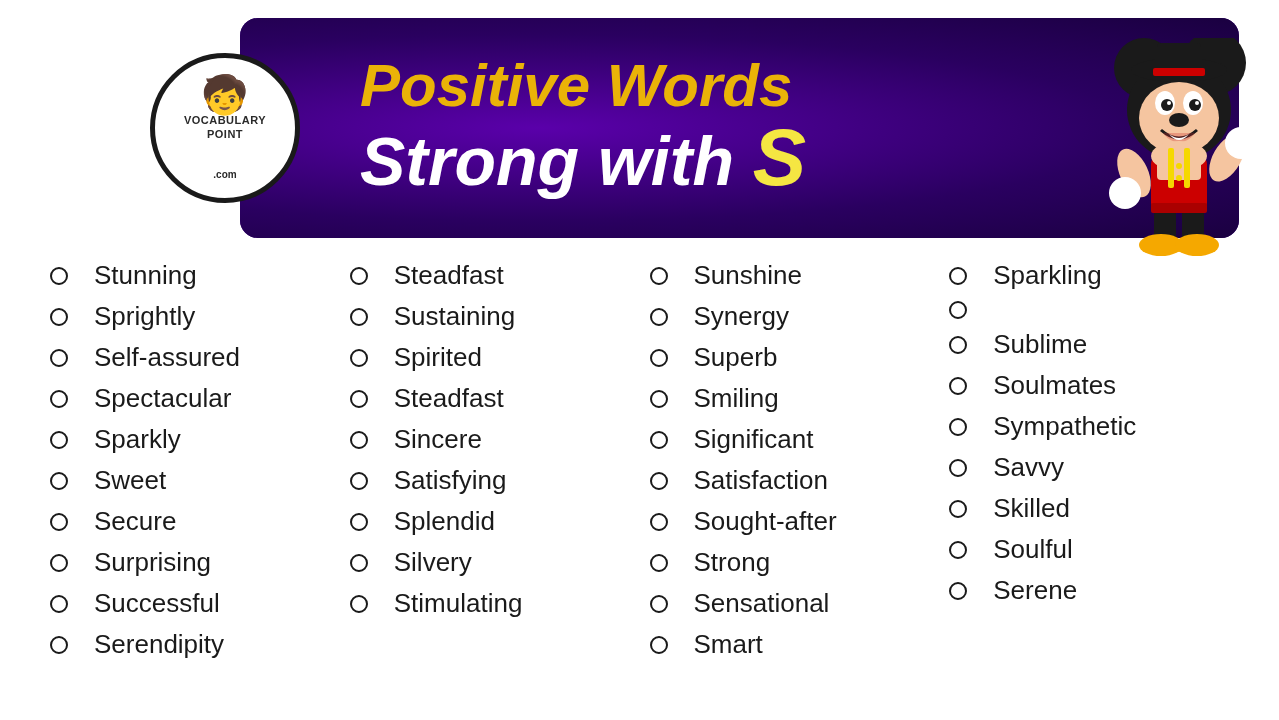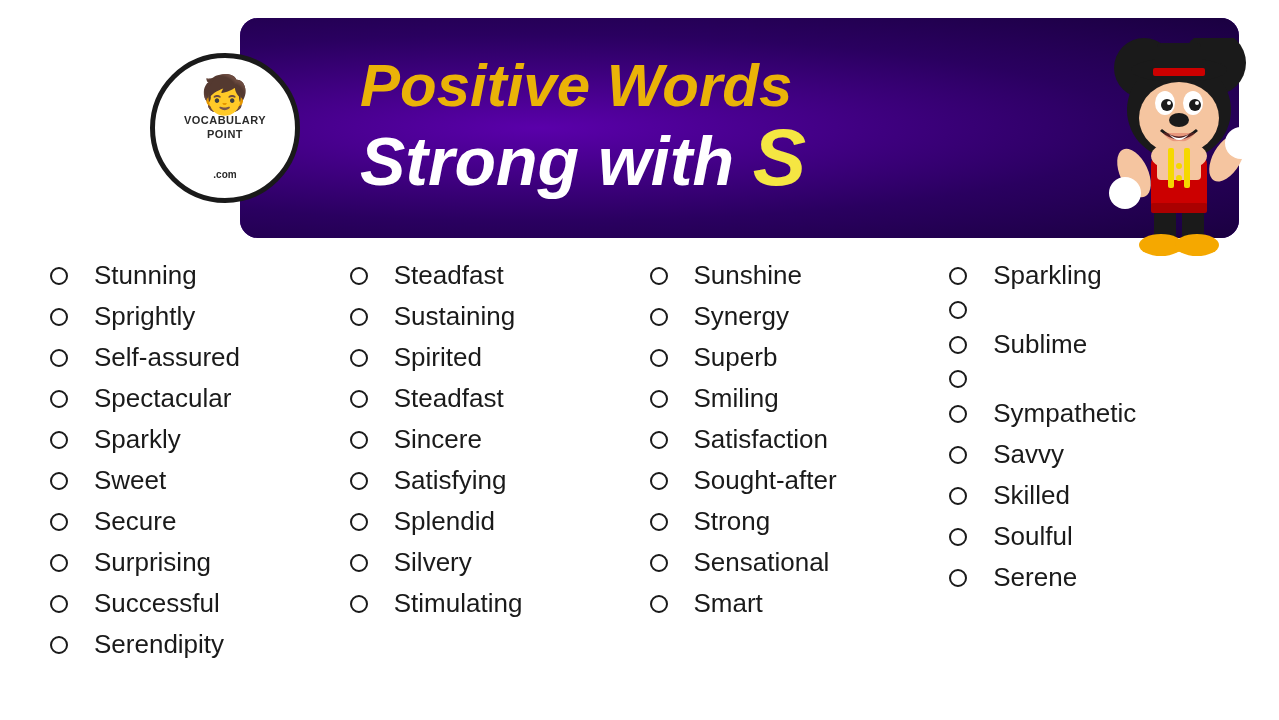--- a/index.html
+++ b/index.html
@@ -343,20 +343,24 @@
       <div class="word-item">
         <div class="word-bullet"></div>
         <span>Superb</span>
       </div>
       <div class="word-item">
         <div class="word-bullet"></div>
         <span>Smiling</span>
       </div>
       <div class="word-item">
         <div class="word-bullet"></div>
+        <span>Significant</span>
+      </div>
+      <div class="word-item">
+        <div class="word-bullet"></div>
         <span>Satisfaction</span>
       </div>
       <div class="word-item">
         <div class="word-bullet"></div>
         <span>Sought-after</span>
       </div>
       <div class="word-item">
         <div class="word-bullet"></div>
         <span>Strong</span>
       </div>
@@ -376,20 +380,21 @@
       </div>
       <div class="word-item">
         <div class="word-bullet"></div>
       </div>
       <div class="word-item">
         <div class="word-bullet"></div>
         <span>Sublime</span>
       </div>
       <div class="word-item">
         <div class="word-bullet"></div>
+        <span>Soulmates</span>
       </div>
       <div class="word-item">
         <div class="word-bullet"></div>
         <span>Sympathetic</span>
       </div>
       <div class="word-item">
         <div class="word-bullet"></div>
         <span>Savvy</span>
       </div>
       <div class="word-item">

